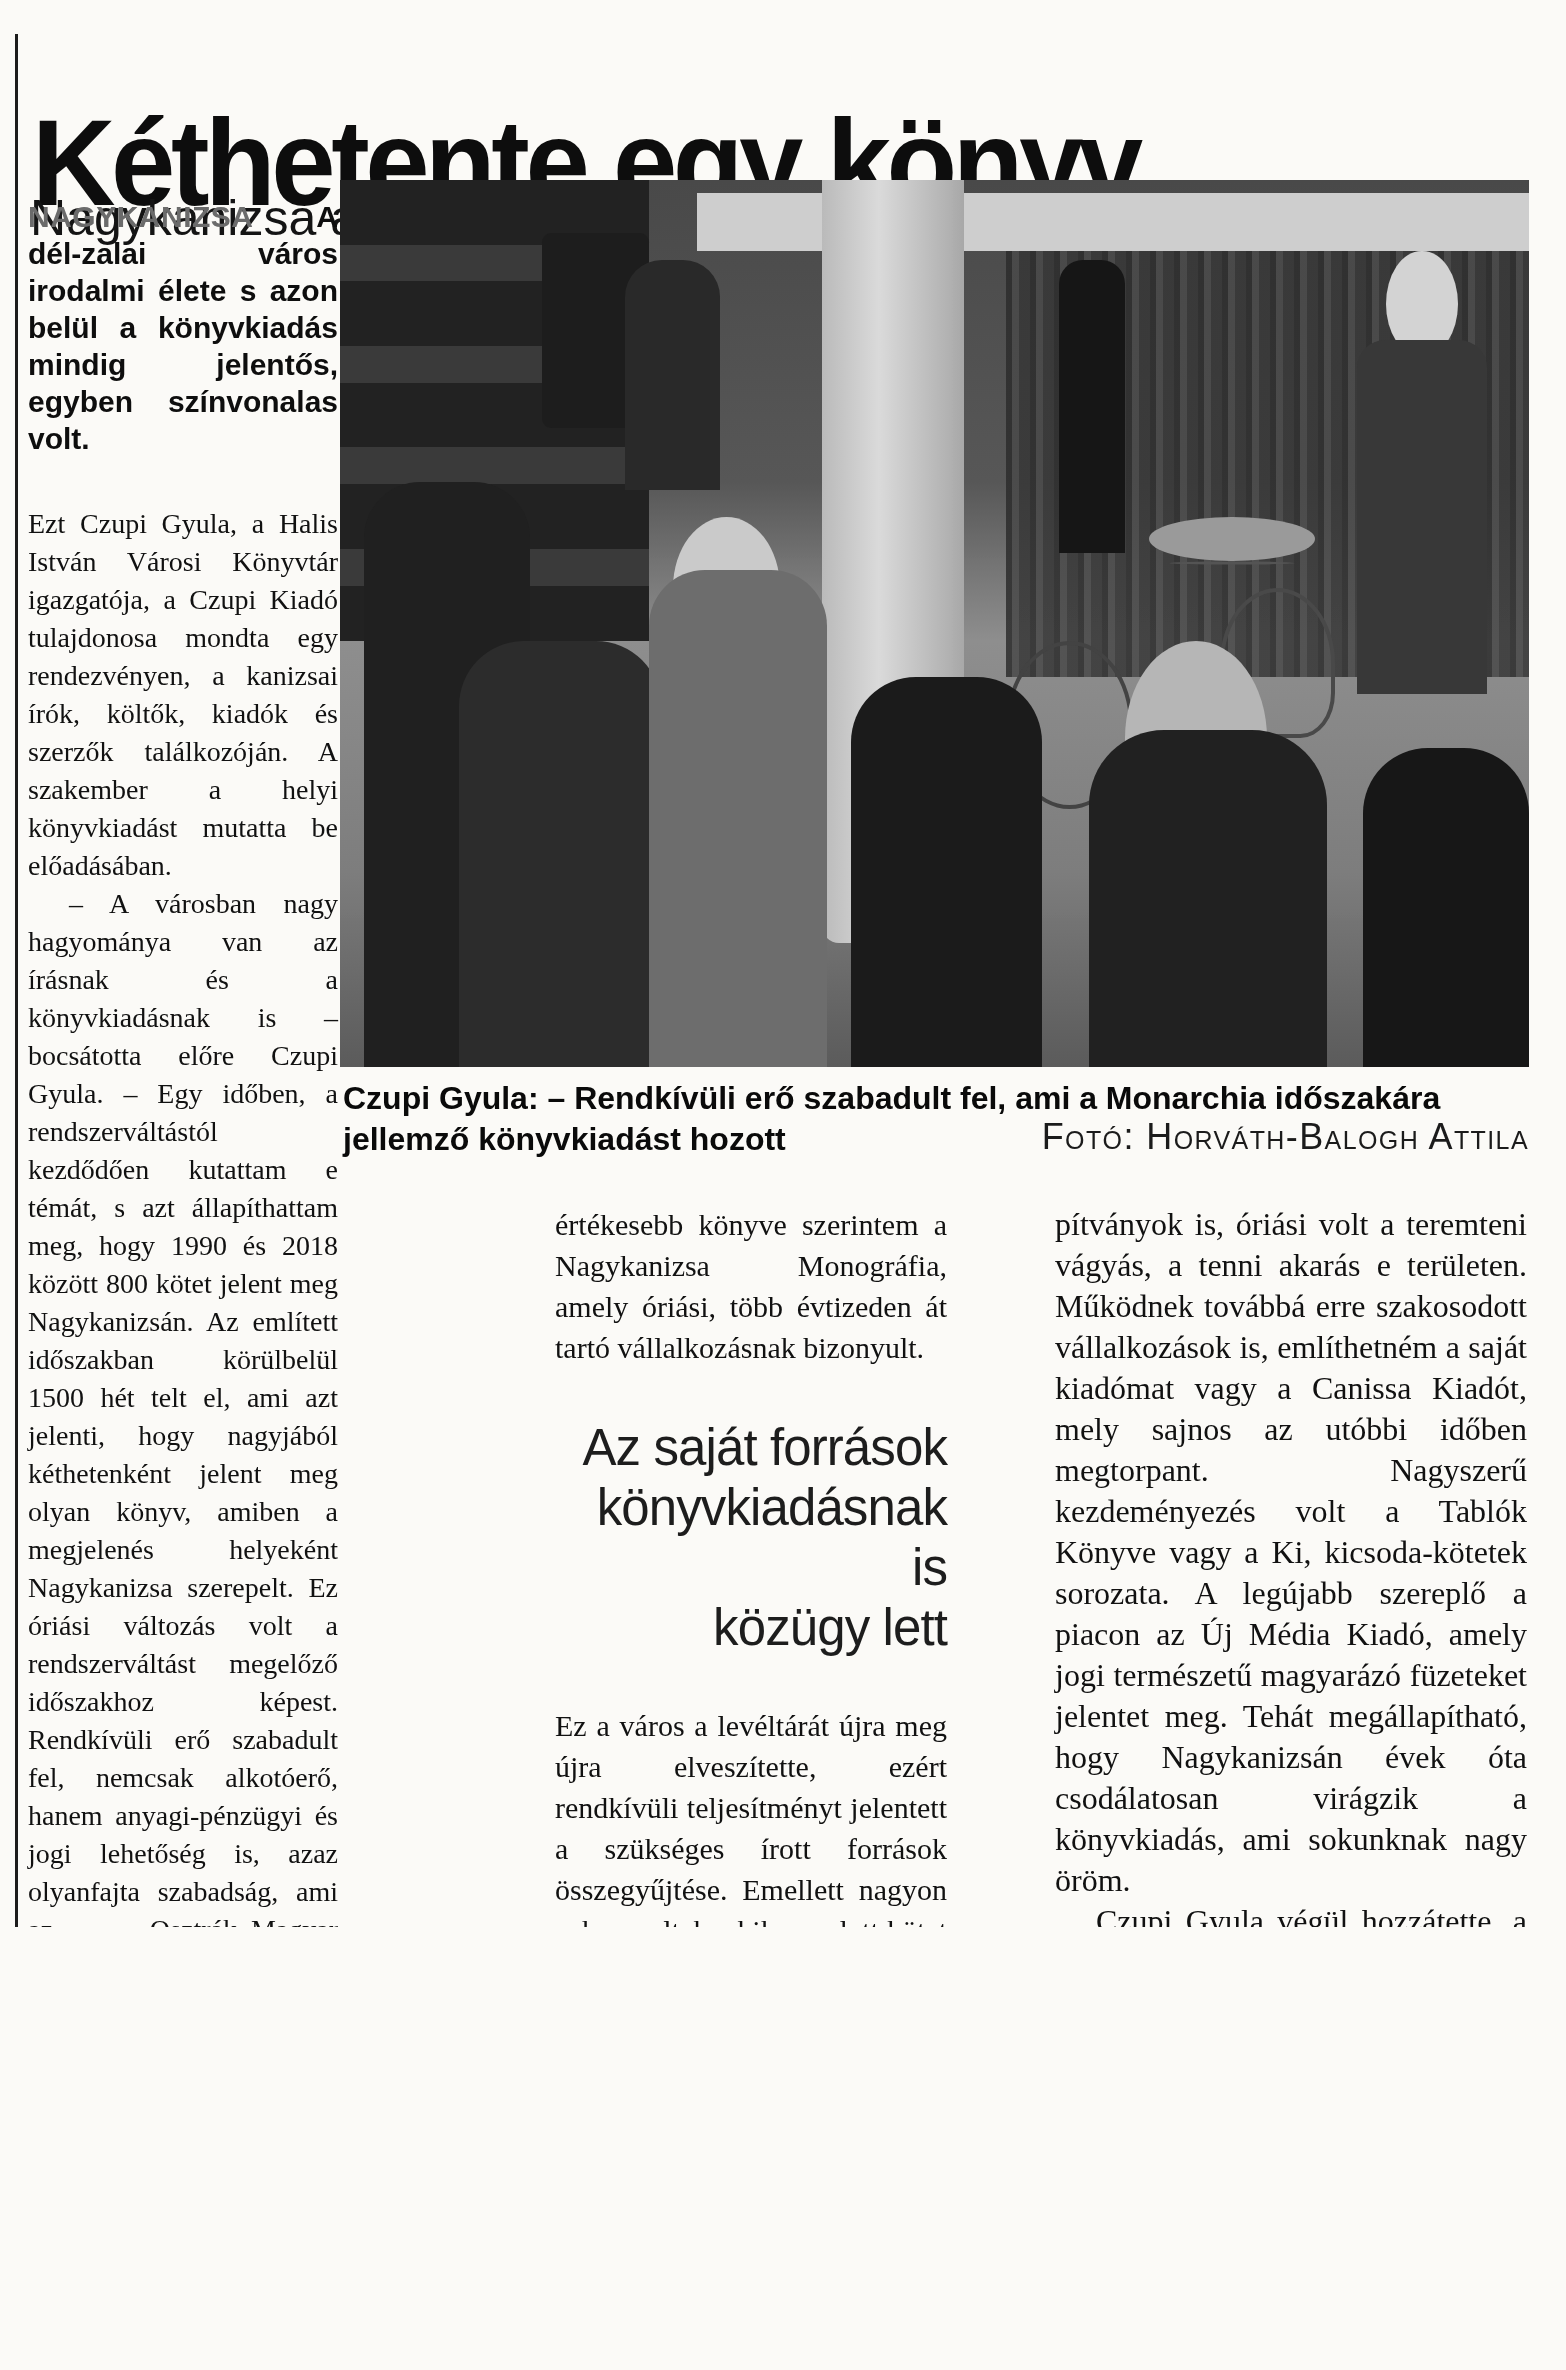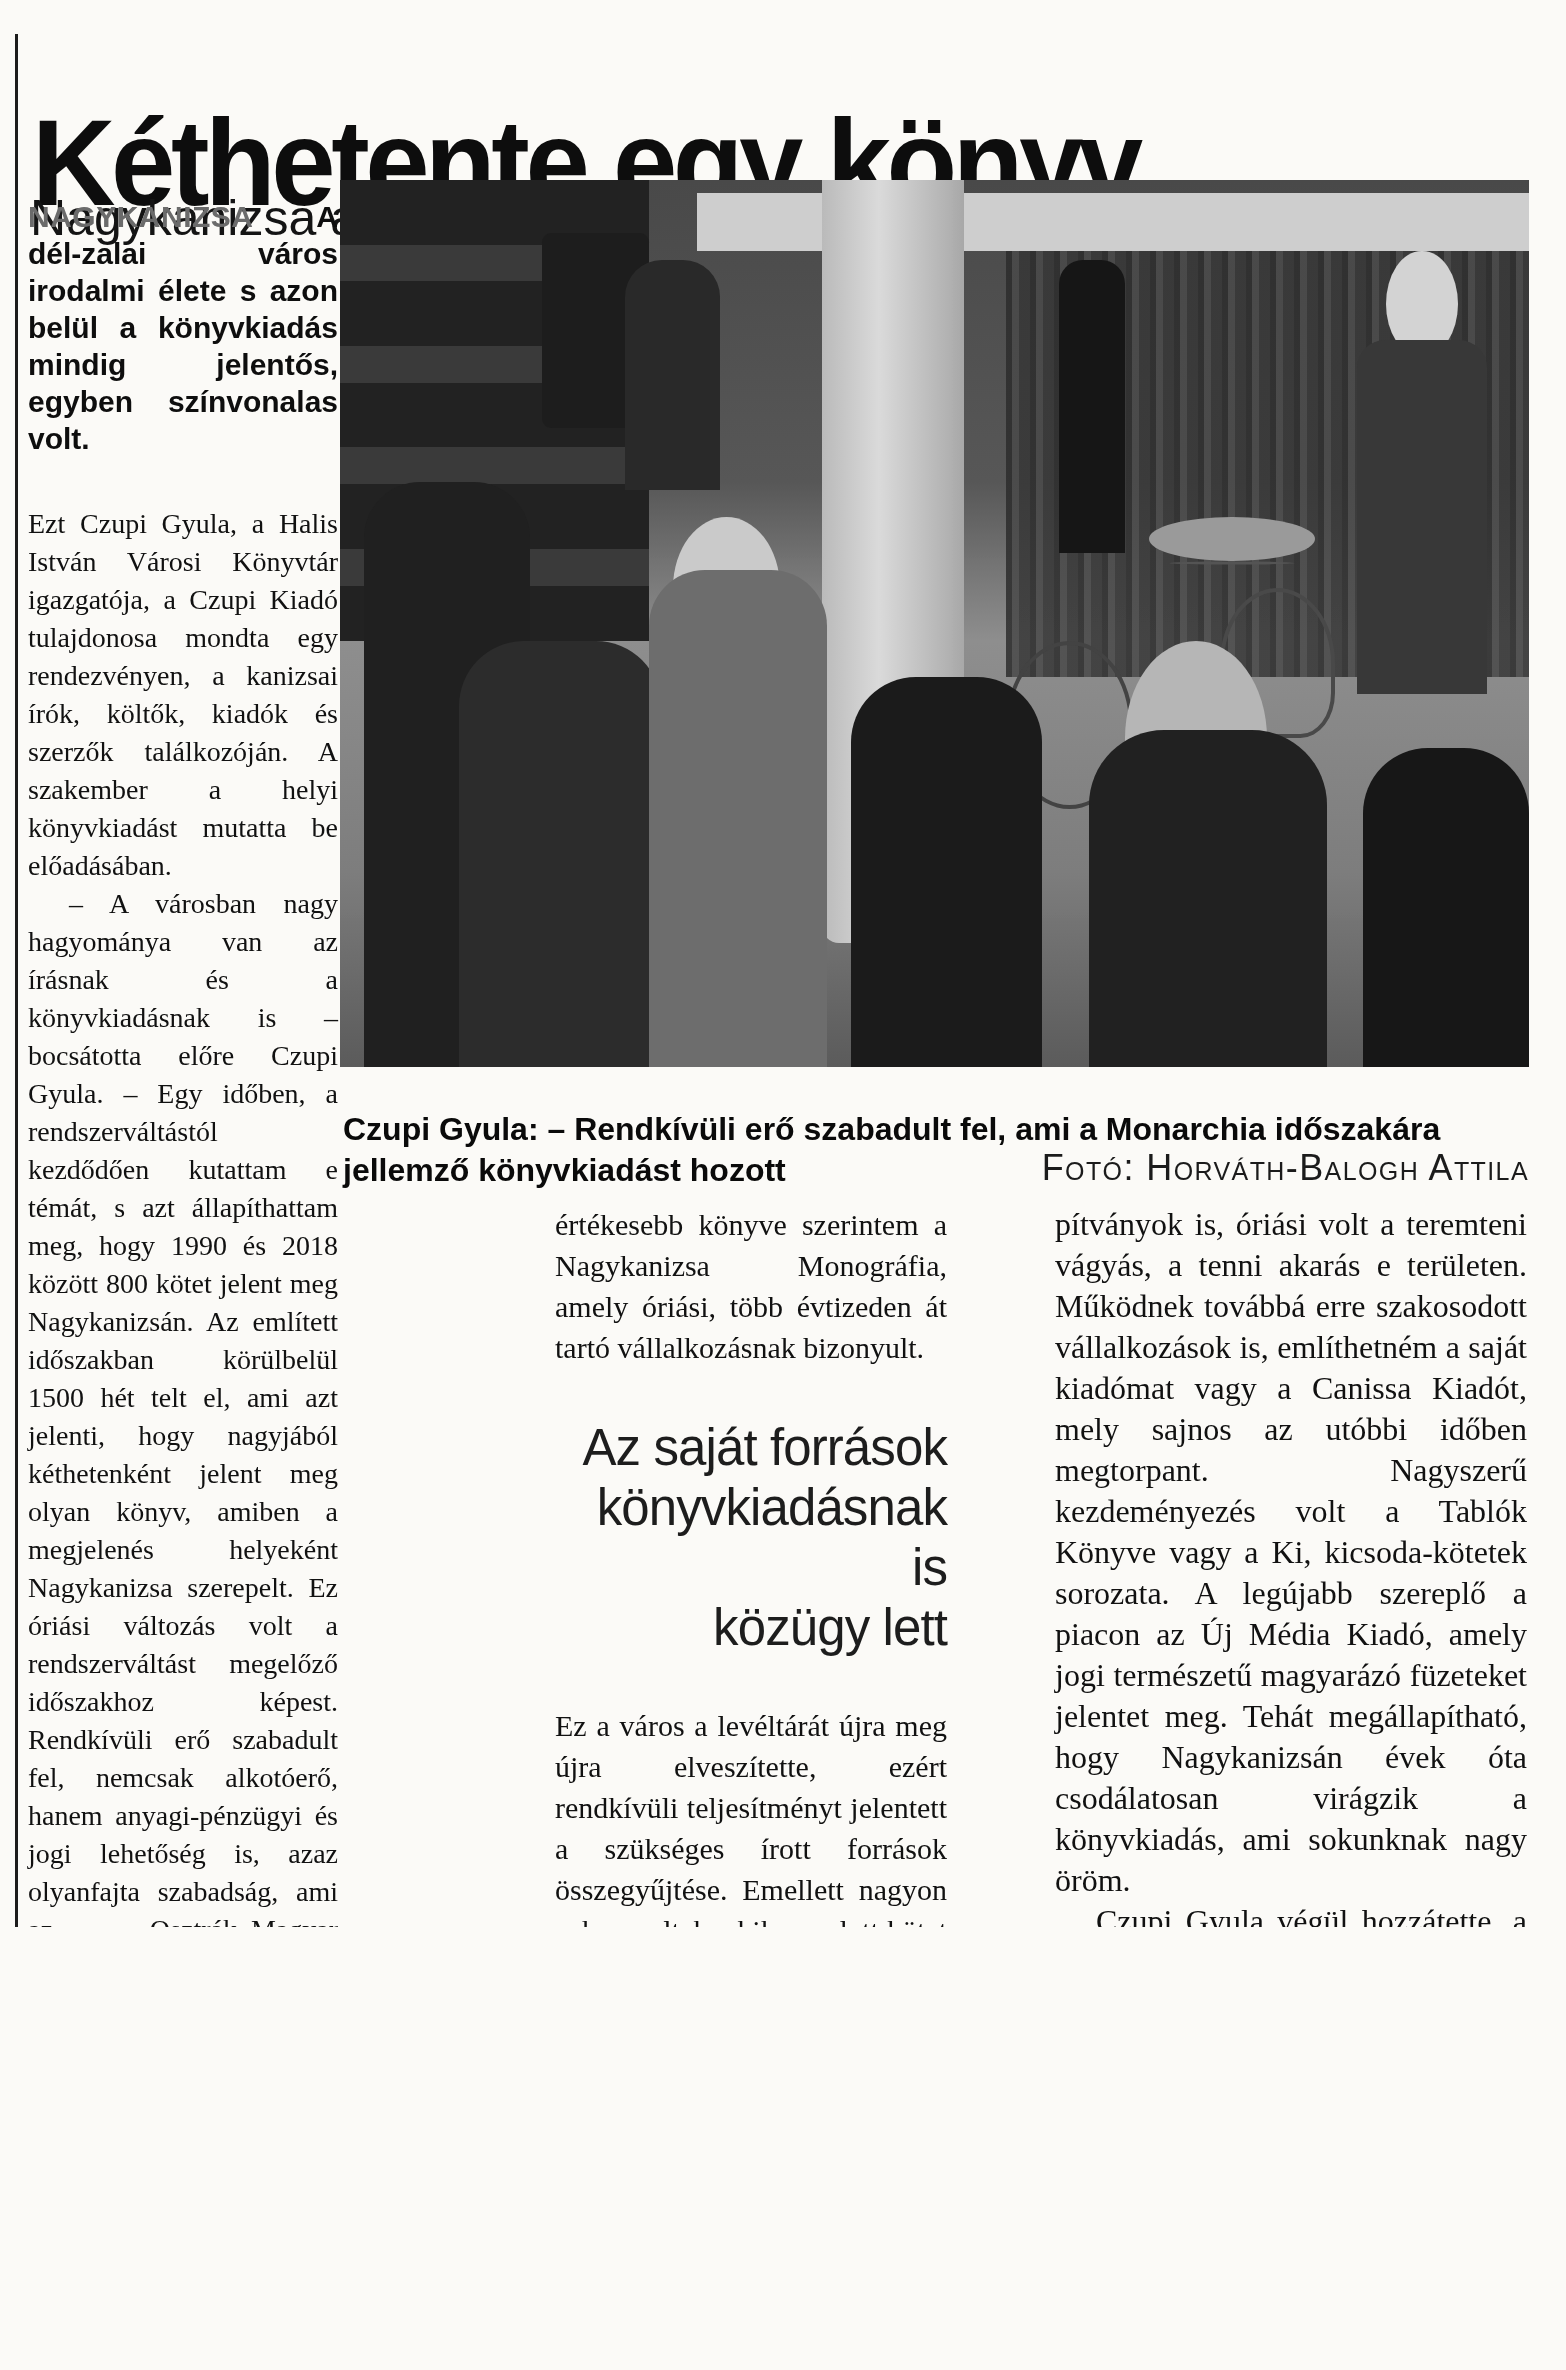--- a/index.html
+++ b/index.html
@@ -47,21 +47,21 @@
   .ph-aud1{left:2%;top:34%;width:14%;height:66%;background:#22221f;border-radius:56px 56px 0 0;}
   .ph-aud2{left:10%;top:52%;width:17%;height:48%;background:#2e2e2a;border-radius:65px 65px 0 0;}
   .ph-aud3{left:26%;top:44%;width:15%;height:56%;background:#6e6e68;border-radius:56px 56px 0 0;}
   .ph-aud3b{left:28%;top:38%;width:9%;height:16%;background:#c9c9c2;border-radius:50%;}
   .ph-aud4{left:43%;top:56%;width:16%;height:44%;background:#1d1d1b;border-radius:65px 65px 0 0;}
   .ph-aud5{left:63%;top:62%;width:20%;height:38%;background:#23231f;border-radius:75px 75px 0 0;}
   .ph-aud5b{left:66%;top:52%;width:12%;height:22%;background:#b5b5ae;border-radius:50% 50% 40% 40%;}
   .ph-aud6{left:86%;top:64%;width:14%;height:36%;background:#191917;border-radius:65px 65px 0 0;}
 
   .caption{position:absolute;left:343px;top:1078px;width:1186px;
-    font-family:"Liberation Sans",sans-serif;font-weight:bold;font-size:32px;line-height:41px;color:#0a0a0a;text-align:left;margin-top:31px;}
+    font-family:"Liberation Sans",sans-serif;font-weight:bold;font-size:32px;line-height:41px;color:#0a0a0a;text-align:left;}
   .caption .credit{position:absolute;right:0;bottom:2.8px;font-weight:400;font-variant:small-caps;
     font-variant-caps:small-caps;letter-spacing:1.4px;font-size:36px;color:#1b1b1b;}
 
   .col2{left:555px;top:1204px;width:392px;font-size:30px;line-height:41px;}
   .col3{left:1055px;top:1204px;width:472px;font-size:32px;line-height:41px;}
 
   .pullquote{margin:50px 0 47px 0 !important;text-align:right;text-indent:0;
     font-family:"Liberation Sans",sans-serif;font-weight:400;font-size:51px;line-height:60px;
     color:#1d1d1d;letter-spacing:-0.9px;}
   .byline{float:right;font-family:"Liberation Sans",sans-serif;font-weight:bold;font-size:39px;

